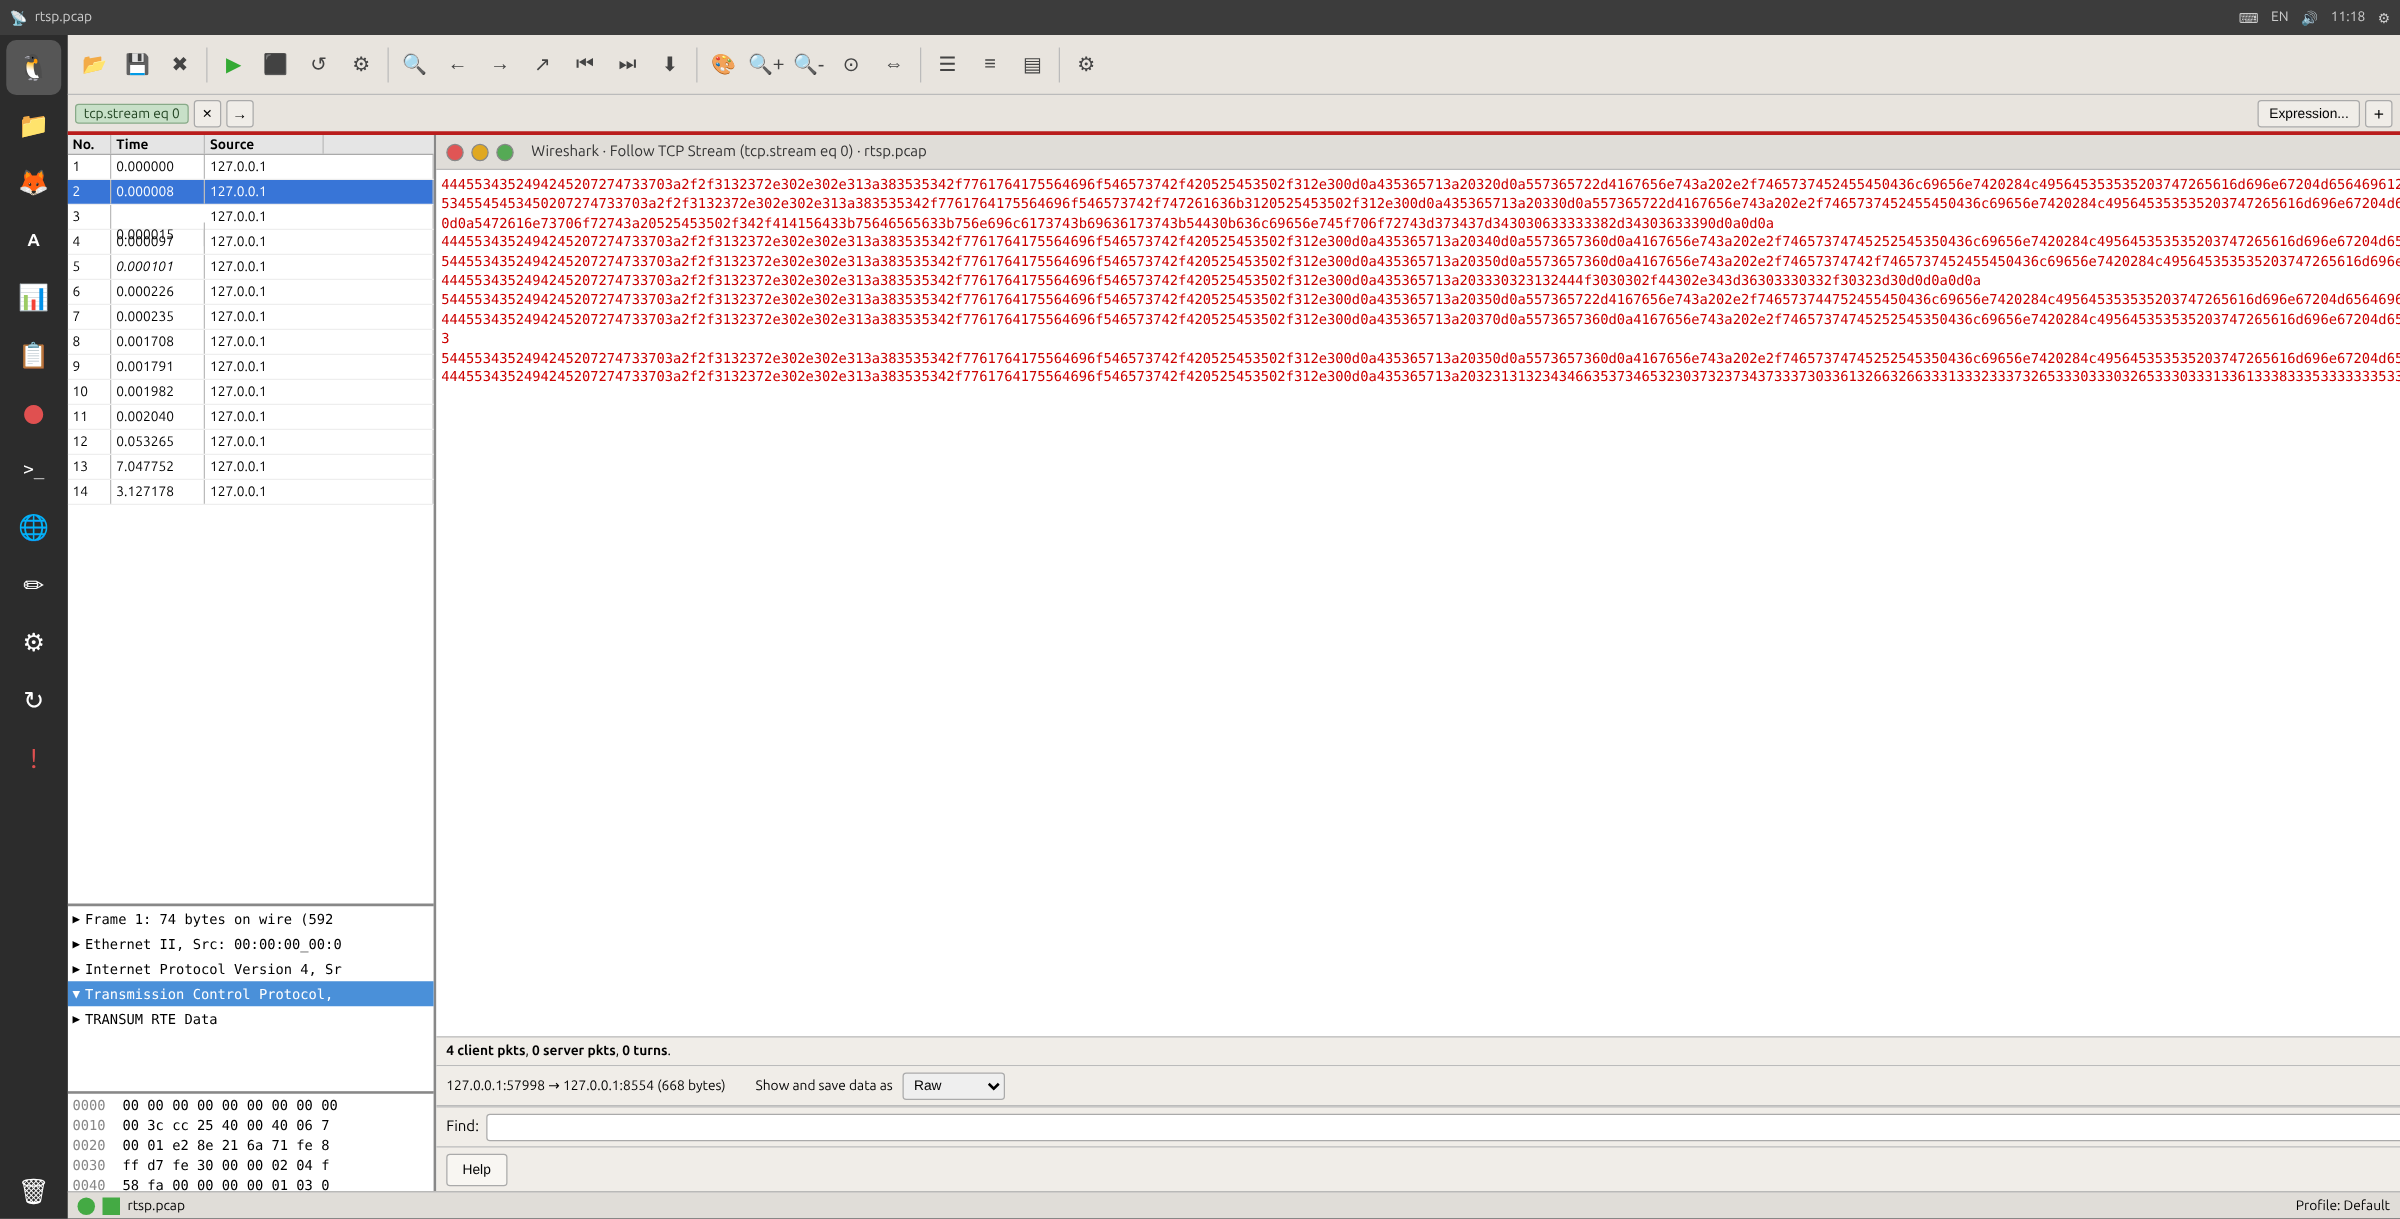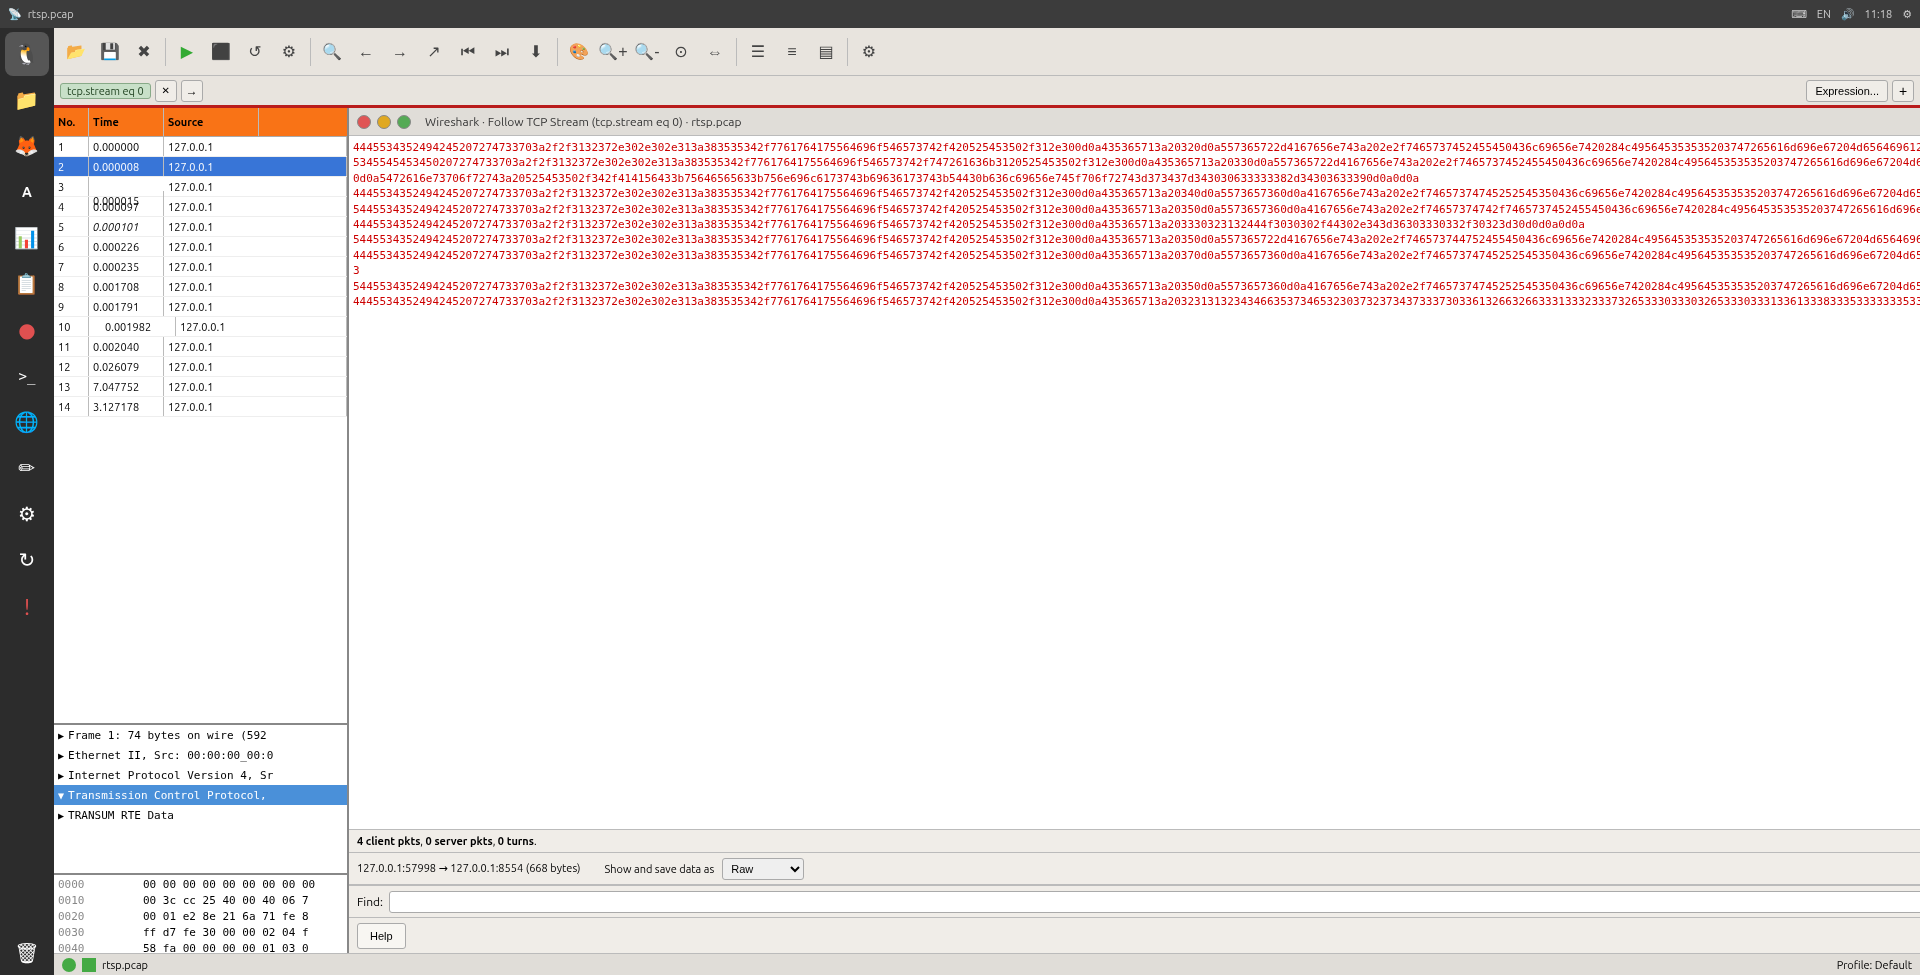--- a/index.html
+++ b/index.html
@@ -161,25 +161,25 @@
     
     #packet-list-area {
       flex: 1;
       overflow: hidden;
       background: white;
       display: flex;
       flex-direction: column;
     }
     #packet-list-header {
       display: flex;
-      background: #f97316;
+      background: #e5e5e5;
       border-bottom: 1px solid #aaa;
       font-size: 11px;
       font-weight: bold;
-      height: 29px;
+      height: 16px;
       align-items: flex-end;
     }
     .pkt-col {
       padding: 0 4px;
       border-right: 1px solid #bbb;
       height: 100%;
       display: flex;
       align-items: center;
       overflow: hidden;
     }
@@ -227,23 +227,22 @@
       height: 80px;
       background: white;
       border-top: 2px solid #888;
       overflow: hidden;
       font-size: 11px;
       font-family: monospace;
       padding: 2px 4px;
     }
     .bytes-row {
       display: flex;
-      gap: 20px;
+      gap: 4px;
       line-height: 16px;
-      justify-content: space-between;
     }
     .bytes-offset { color: #888; min-width: 36px; }
     .bytes-hex { min-width: 200px; }
 
     
     #right-panel {
       flex: 1;
       display: flex;
       flex-direction: column;
       background: #fff;
@@ -515,31 +514,31 @@
             <div class="pkt-col" style="width:75px;">0.001708</div>
             <div class="pkt-col" style="flex:1;">127.0.0.1</div>
           </div>
           <div class="packet-row">
             <div class="pkt-col" style="width:35px;">9</div>
             <div class="pkt-col" style="width:75px;">0.001791</div>
             <div class="pkt-col" style="flex:1;">127.0.0.1</div>
           </div>
           <div class="packet-row">
             <div class="pkt-col" style="width:35px;text-align:right;">10</div>
-            <div class="pkt-col" style="width:75px;margin-left:12px;">0.001982</div>
+            <div class="pkt-col" style="width:75px;">0.001982</div>
             <div class="pkt-col" style="flex:1;">127.0.0.1</div>
           </div>
           <div class="packet-row">
             <div class="pkt-col" style="width:35px;text-align:center;">11</div>
             <div class="pkt-col" style="width:75px;">0.002040</div>
             <div class="pkt-col" style="flex:1;">127.0.0.1</div>
           </div>
           <div class="packet-row">
             <div class="pkt-col" style="width:35px;">12</div>
-            <div class="pkt-col" style="width:75px;">0.026079</div>
+            <div class="pkt-col" style="width:75px;">0.053265</div>
             <div class="pkt-col" style="flex:1;">127.0.0.1</div>
           </div>
           <div class="packet-row">
             <div class="pkt-col" style="width:35px;">13</div>
             <div class="pkt-col" style="width:75px;">7.047752</div>
             <div class="pkt-col" style="flex:1;">127.0.0.1</div>
           </div>
           <div class="packet-row">
             <div class="pkt-col" style="width:35px;">14</div>
             <div class="pkt-col" style="width:75px;">3.127178</div>

